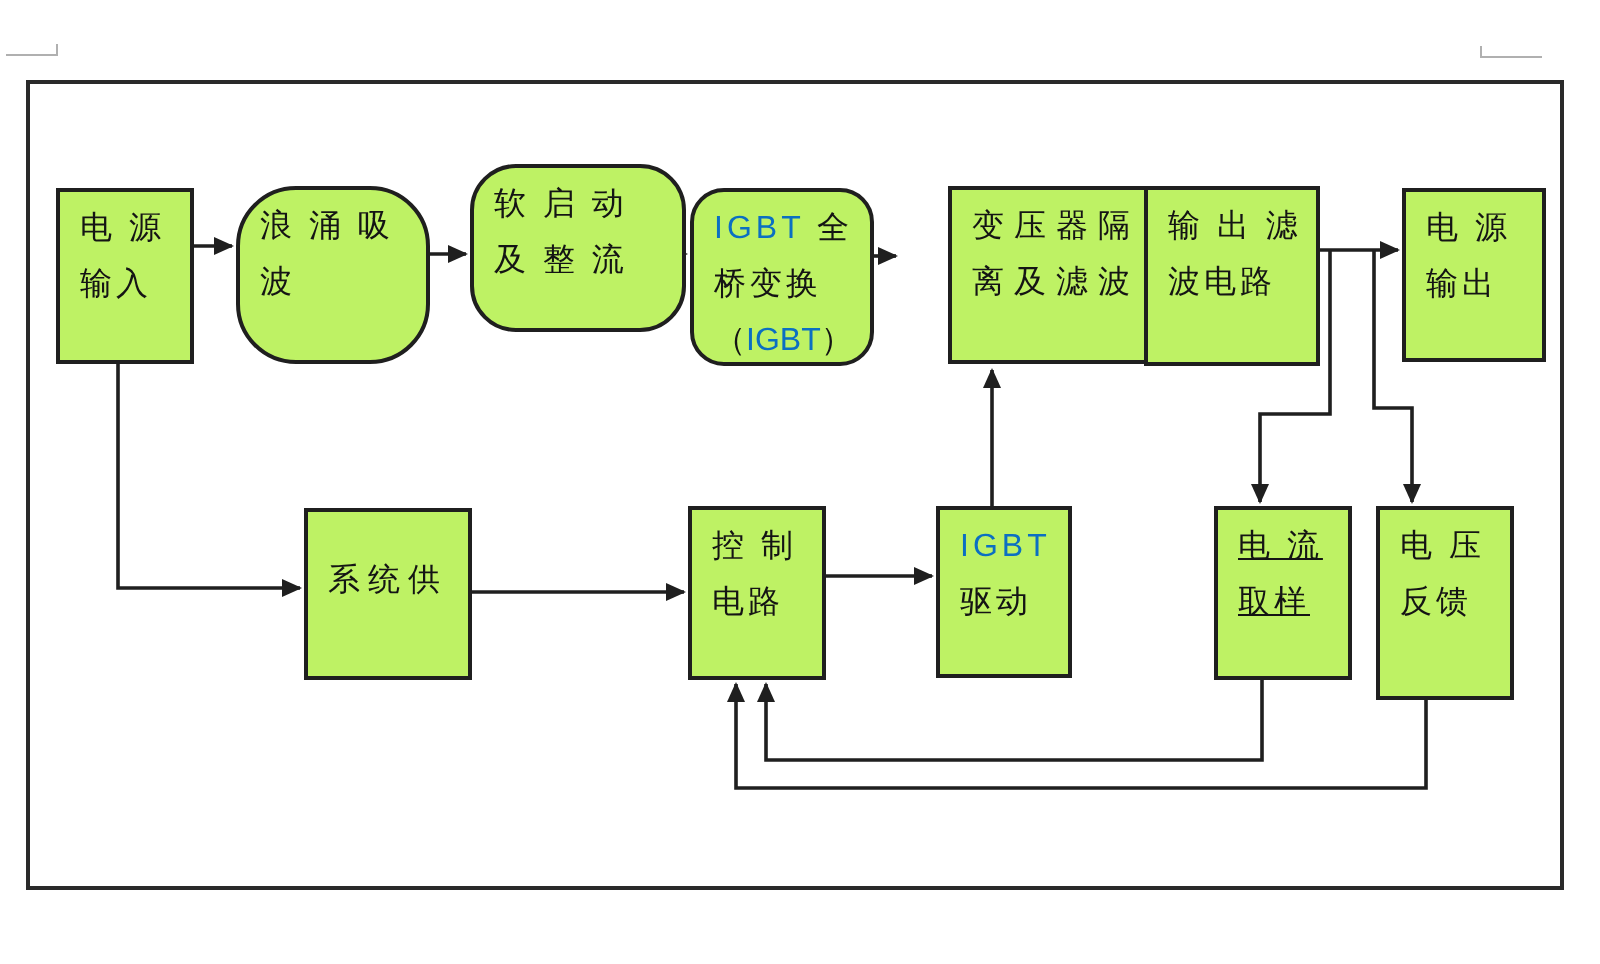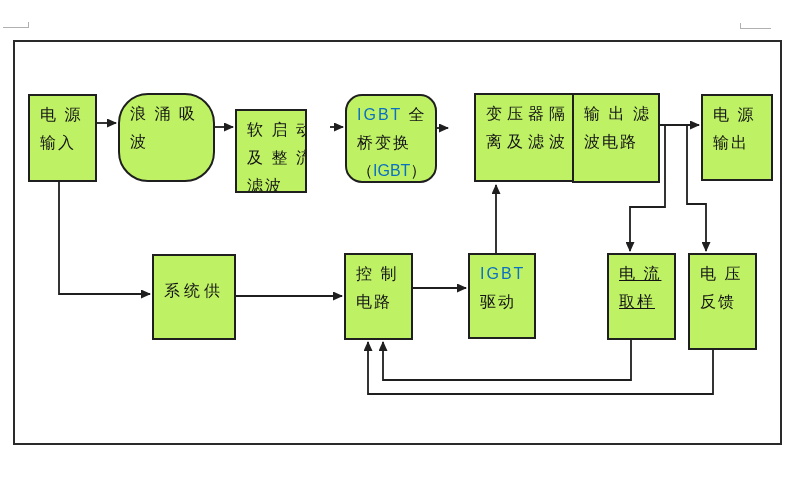--- a/index.html
+++ b/index.html
@@ -15,21 +15,21 @@
   svg.wires{position:absolute;left:0;top:0;width:800px;height:482px;}
   .box{
     position:absolute;box-sizing:border-box;border:2px solid #1f1f1f;background:#bef264;
     padding:5px 3px 0 10px;font-size:16px;line-height:28px;letter-spacing:2px;
     color:#141414;overflow:hidden;white-space:nowrap;
   }
   .blue{color:#0b6fc2;}
   
   .b1 {left:28px; top:94px; width:69px; height:88px;}
   .b2 {left:118px;top:93px; width:97px; height:89px;border-radius:30px;}
-  .b3 {left:235px;top:109px; width:72px; height:84px;}
+  .b3 {left:235px;top:82px; width:108px; height:84px;border-radius:23px;}
   .b4 {left:345px;top:94px; width:92px; height:89px;border-radius:17px;}
   .b5 {left:474px;top:93px; width:105px;height:89px;}
   .b6 {left:572px;top:93px; width:88px; height:90px;}
   .b7 {left:701px;top:94px; width:72px; height:87px;}
   .b8 {left:152px;top:254px;width:84px; height:86px;}
   .b9 {left:344px;top:253px;width:69px; height:87px;}
   .b10{left:468px;top:253px;width:68px; height:86px;}
   .b11{left:607px;top:253px;width:69px; height:87px;text-decoration:underline;}
   .b12{left:688px;top:253px;width:69px; height:97px;}
 </style>
@@ -75,21 +75,20 @@
   </div>
 
   <div class="box b2">
     <div>浪 涌 吸</div>
     <div>波</div>
   </div>
 
   <div class="box b3">
     <div>软 启 动</div>
     <div>及 整 流</div>
-    <div>滤波</div>
   </div>
 
   <div class="box b4">
     <div><span class="blue">IGBT</span><span> 全</span></div>
     <div>桥变换</div>
     <div style="letter-spacing:0;"><span>（</span><span class="blue">IGBT</span><span>）</span></div>
   </div>
 
   <div class="box b5">
     <div style="letter-spacing:5px;">变压器隔</div>

